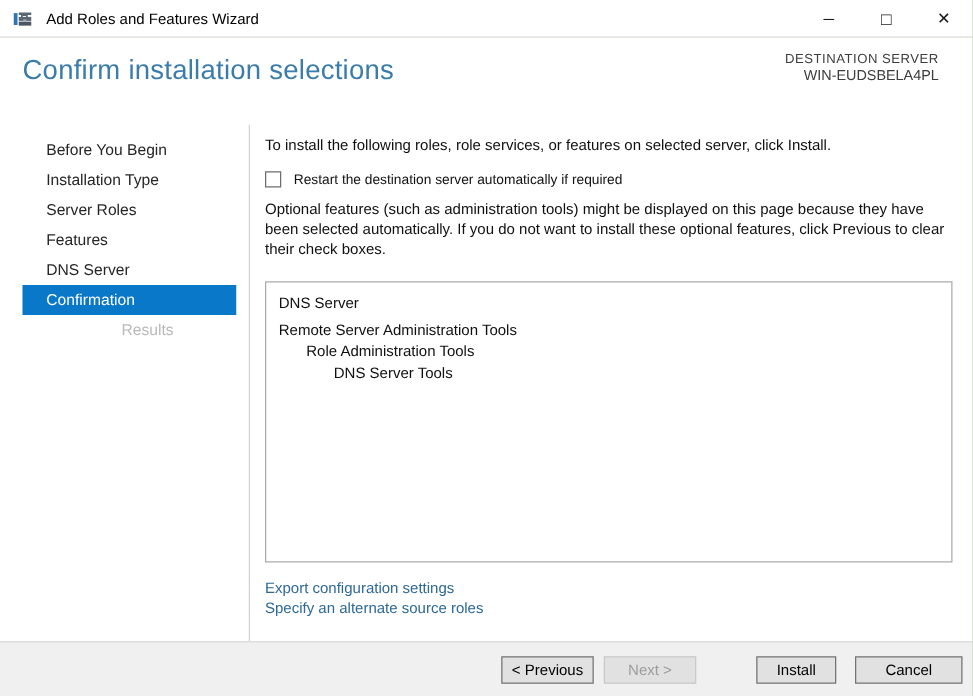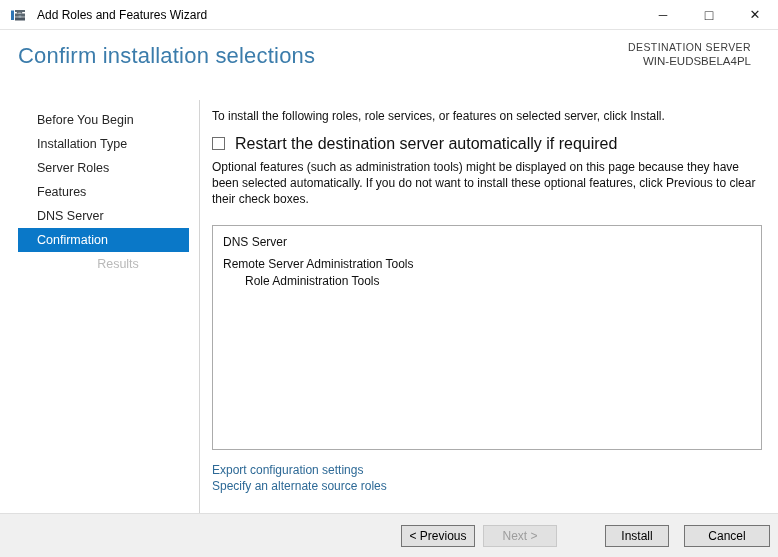--- a/index.html
+++ b/index.html
@@ -32,21 +32,21 @@
   .bodyarea { flex: 1; display: flex; min-height: 0; background: #fff; }
   .sidebar { width: 200px; flex: none; border-right: 1px solid #d4d4d4; padding-top: 8px; }
   .nav-item { height: 24px; line-height: 24px; padding-left: 37px; font-size: 12.5px; color: #262626; cursor: pointer; white-space: nowrap; }
   .nav-item.selected { background: #0a78c8; color: #ffffff; margin-left: 18px; margin-right: 10px; padding-left: 19px; }
   .nav-item.disabled { color: #b9b9b9; cursor: default; text-align: center; }
 
   .main { flex: 1; padding: 9px 16px 0 12px; font-size: 12px; color: #101010; }
   .intro { line-height: 15px; }
   .checkbox-row { margin-top: 12px; display: flex; align-items: center; height: 15px; }
   .checkbox { width: 13px; height: 13px; border: 1px solid #6e6e6e; background: #fff; margin-right: 10px; flex: none; cursor: pointer; }
-  .checkbox-label { font-size: 16px; cursor: pointer; }
+  .checkbox-label { font-size: 11px; cursor: pointer; }
   .note { margin-top: 8px; line-height: 16px; max-width: 556px; }
 
   .listbox { margin-top: 18px; height: 225px; border: 1px solid #ababab; background: #fff; padding: 3px 0 0 6px; overflow: hidden; }
   .lb-item { line-height: 17px; font-size: 12px; white-space: nowrap; }
   .lb-top { margin-top: 5px; }
   .ind-0 { padding-left: 4px; }
   .ind-1 { padding-left: 26px; }
   .ind-2 { padding-left: 48px; }
 
   .links { margin-top: 12px; }
@@ -110,20 +110,21 @@
         <span class="checkbox" role="checkbox" aria-checked="false"></span>
         <span class="checkbox-label">Restart the destination server automatically if required</span>
       </div>
 
       <div class="note">Optional features (such as administration tools) might be displayed on this page because they have been selected automatically. If you do not want to install these optional features, click Previous to clear their check boxes.</div>
 
       <div class="listbox">
         <div class="lb-item lb-top ind-0">DNS Server</div>
         <div class="lb-item lb-top ind-0">Remote Server Administration Tools</div>
         <div class="lb-item ind-1">Role Administration Tools</div>
+        <div class="lb-item ind-2">DNS Server Tools</div>
       </div>
 
       <div class="links">
         <a class="link">Export configuration settings</a>
         <a class="link">Specify an alternate source roles</a>
       </div>
     </main>
   </div>
 
   <div class="footer">

